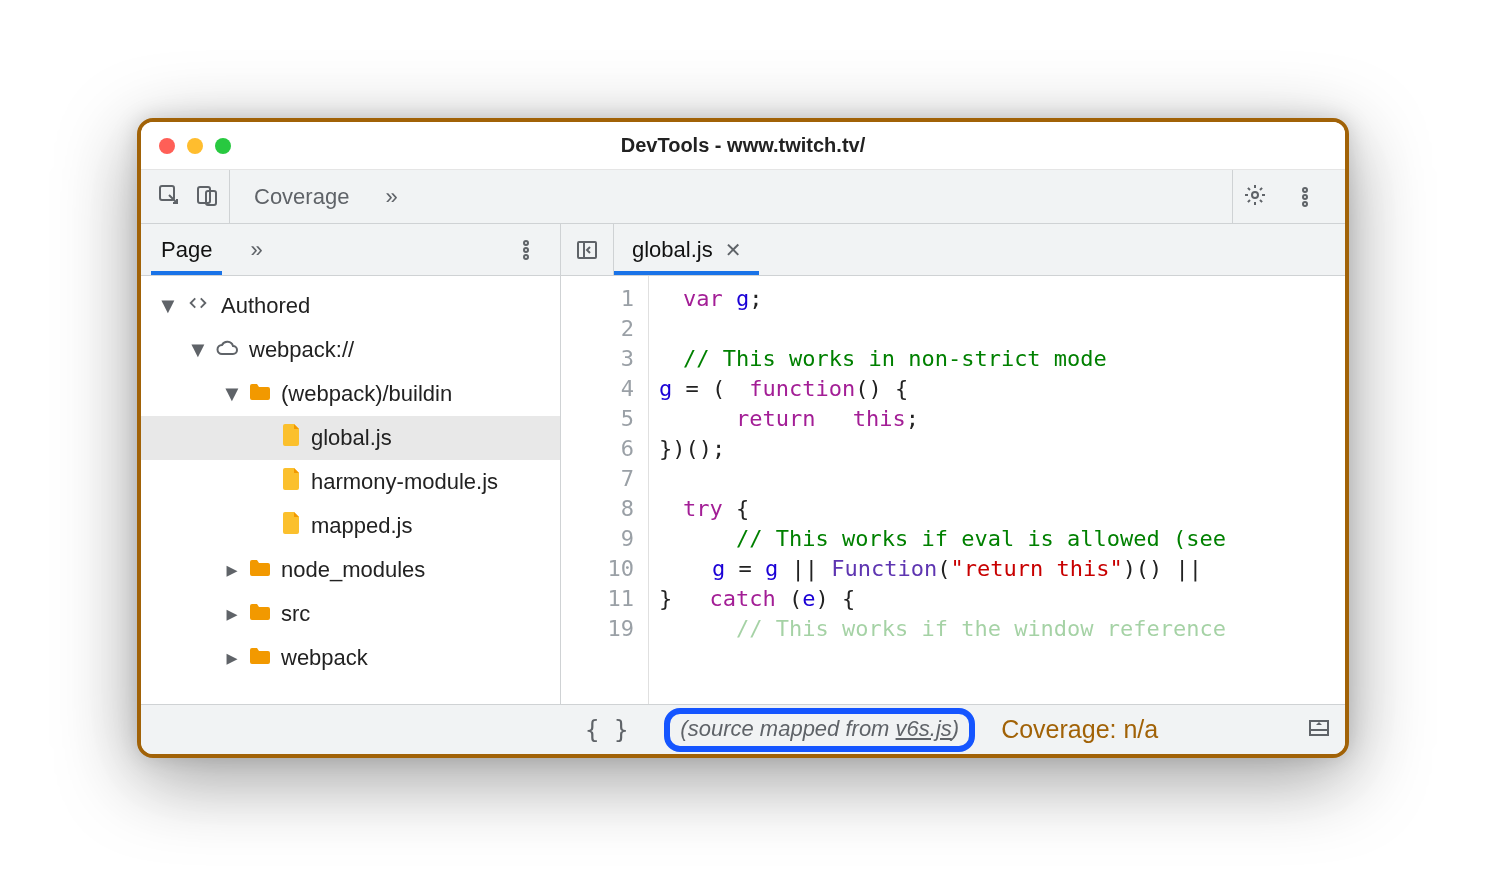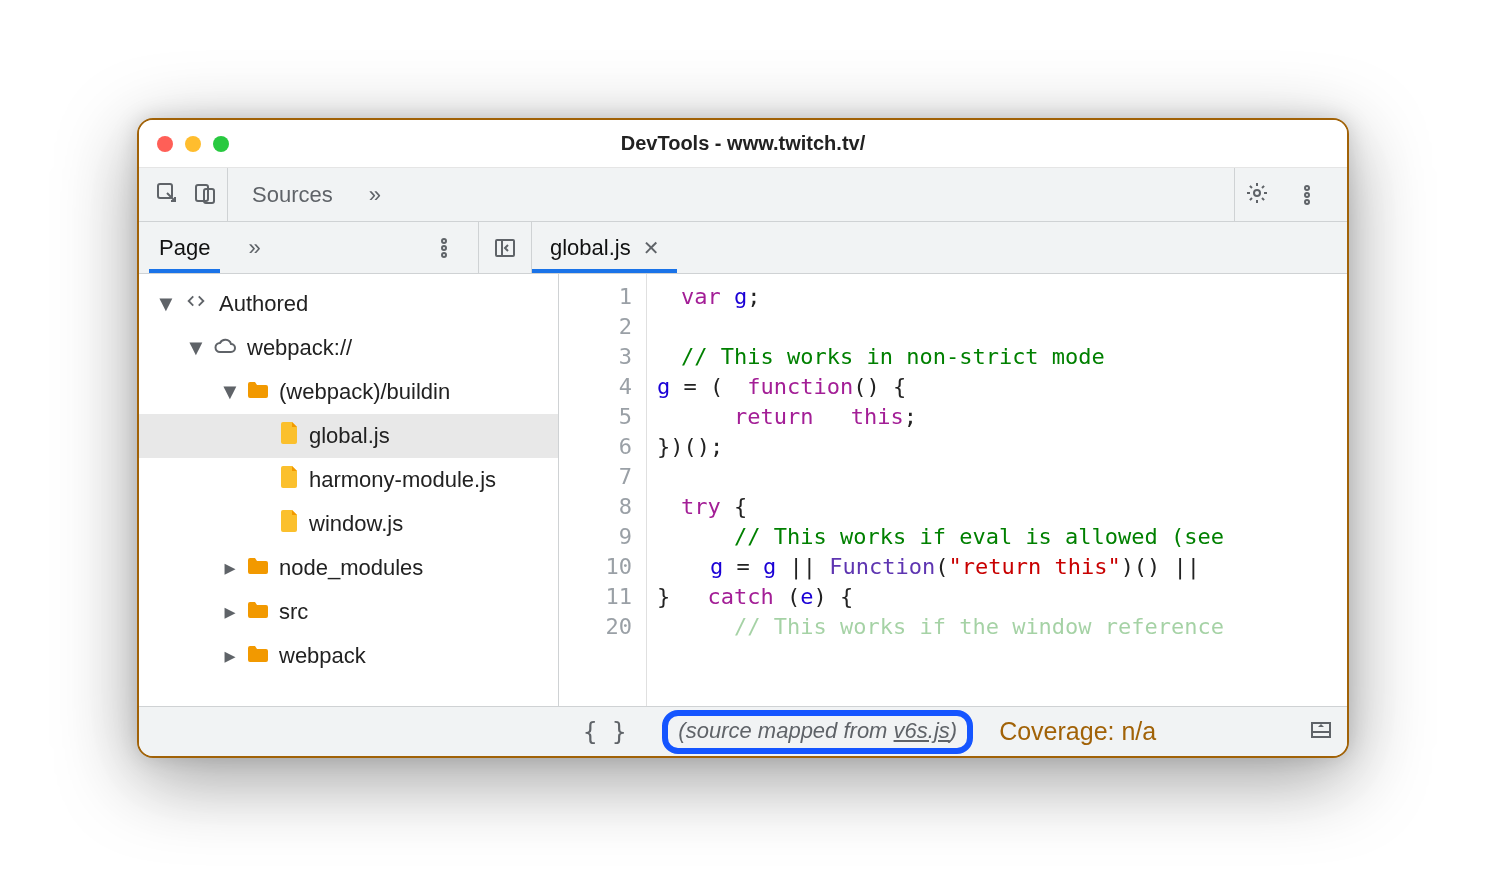--- a/index.html
+++ b/index.html
@@ -14,21 +14,21 @@
   }
   .shadow {
     filter: drop-shadow(0 20px 40px rgba(0,0,0,0.35)) drop-shadow(0 0 10px rgba(0,0,0,0.15));
   }
   .window {
     width: 1212px;
     height: 640px;
     background: #fff;
     border-radius: 16px;
     overflow: hidden;
-    border: 2px solid #a16207;
+    border: 4px solid #a16207;
     display: flex;
     flex-direction: column;
   }
   .titlebar {
     height: 48px;
     background: #fff;
     display: flex;
     align-items: center;
     padding: 0 18px;
     position: relative;
@@ -62,21 +62,21 @@
   .tab.active::after {
     content:""; position:absolute; left:10px; right:10px; bottom:0; height:4px; background:#1a73e8;
   }
   .more { display:flex; align-items:center; padding:0 14px; color:#5f6368; font-size:22px;}
   .tb-right { display:flex; align-items:center; gap:18px; padding:0 10px; border-left:1px solid #cfd2d4;}
   svg.ico { width:24px; height:24px; stroke:#5f6368; fill:none; stroke-width:2; }
   .subbar {
     height: 52px; display:flex; border-bottom: 1px solid #cfd2d4;
   }
   .subbar .left {
-    width: 340px; background:#f1f3f4; display:flex; align-items:center; padding:0 14px;
+    width: 420px; background:#f1f3f4; display:flex; align-items:center; padding:0 14px;
     border-right:1px solid #cfd2d4; justify-content:space-between;
   }
   .subtab { font-size:22px; color:#111; display:flex; align-items:center; height:100%; padding:0 6px; position:relative;}
   .subtab.active::after { content:""; position:absolute; left:-4px; right:-4px; bottom:0; height:4px; background:#1a73e8;}
   .subbar .right { flex:1; background:#f1f3f4; display:flex; align-items:stretch;}
   .panel-tog { display:flex; align-items:center; padding:0 14px; border-right:1px solid #cfd2d4;}
   .file-tab {
     display:flex; align-items:center; gap:12px; padding:0 18px; font-size:22px; color:#111;
     position:relative; cursor:pointer;
   }
@@ -154,21 +154,21 @@
             </svg>
       </span>
       <span>
         <svg class="ico ico-lg" viewBox="0 0 24 24">
               <rect x="3" y="4" width="12" height="16" rx="2"></rect>
               <rect x="11" y="8" width="10" height="14" rx="2"></rect>
             </svg>
       </span>
     </div>
     <div class="tb-tabs">
-      <div class="tab">Sources</div>
+      <div class="tab">Coverage</div>
       <div class="more">»</div>
     </div>
     <div class="tb-right">
       <span>
         <svg class="ico ico-lg" viewBox="0 0 24 24">
               <circle cx="12" cy="12" r="3"></circle>
               <path d="M12 2v3M12 19v3M2 12h3M19 12h3M4.9 4.9l2.1 2.1M17 17l2.1 2.1M4.9 19.1l2.1-2.1M17 7l2.1-2.1"></path>
             </svg>
       </span>
       <span class="kebab">
@@ -266,21 +266,21 @@
       </div>
       <div class="trow">
         <span class="pad" style="width:108px"></span>
         <span class="twisty none">▸</span>
         <span>
           <svg class="file-ico" viewBox="0 0 18 22">
                 <path fill="#fbc02d" d="M2 0h9l5 5v15a2 2 0 0 1-2 2H2a2 2 0 0 1-2-2V2a2 2 0 0 1 2-2Z"></path>
                 <path fill="#f29900" d="M11 0v5h5Z"></path>
               </svg>
         </span>
-        <span>window.js</span>
+        <span>mapped.js</span>
       </div>
       <div class="trow">
         <span class="pad" style="width:74px"></span>
         <span class="twisty">▸</span>
         <span>
           <svg class="folder-ico" viewBox="0 0 22 18">
                 <path fill="#f29900" d="M1 3a2 2 0 0 1 2-2h5l2 3h9a2 2 0 0 1 2 2v9a2 2 0 0 1-2 2H3a2 2 0 0 1-2-2Z"></path>
               </svg>
         </span>
         <span>node_modules</span>
@@ -313,21 +313,21 @@
             <div>2</div>
             <div>3</div>
             <div>4</div>
             <div>5</div>
             <div>6</div>
             <div>7</div>
             <div>8</div>
             <div>9</div>
             <div>10</div>
             <div>11</div>
-            <div>20</div>
+            <div>19</div>
           </div>
       <div class="code" id="code"><div class="line"><span class="kw">var</span><span> </span><span class="bl">g</span><span>;</span></div><div class="line"><span></span></div><div class="line"><span class="cm">// This works in non-strict mode</span></div><div class="line"><span class="bl">g</span><span> = (</span><span class="kw">function</span><span>() {</span></div><div class="line"><span>    </span><span class="kw">return</span><span> </span><span class="kw">this</span><span>;</span></div><div class="line"><span>})();</span></div><div class="line"><span></span></div><div class="line"><span class="kw">try</span><span> {</span></div><div class="line"><span>    </span><span class="cm">// This works if eval is allowed (see</span></div><div class="line"><span>    </span><span class="bl">g</span><span> = </span><span class="bl">g</span><span> || </span><span class="fn">Function</span><span>(</span><span class="rd">"return this"</span><span>)() ||</span></div><div class="line"><span>} </span><span class="kw">catch</span><span> (</span><span class="bl">e</span><span>) {</span></div><div class="line fade"><span>    </span><span class="cm">// This works if the window reference</span></div></div>
     </div>
   </div>
 
   <div class="statusbar">
     <div class="status-left"></div>
     <div class="status-right">
       <span class="pretty">{ }</span>
       <span class="mapped-wrap">

